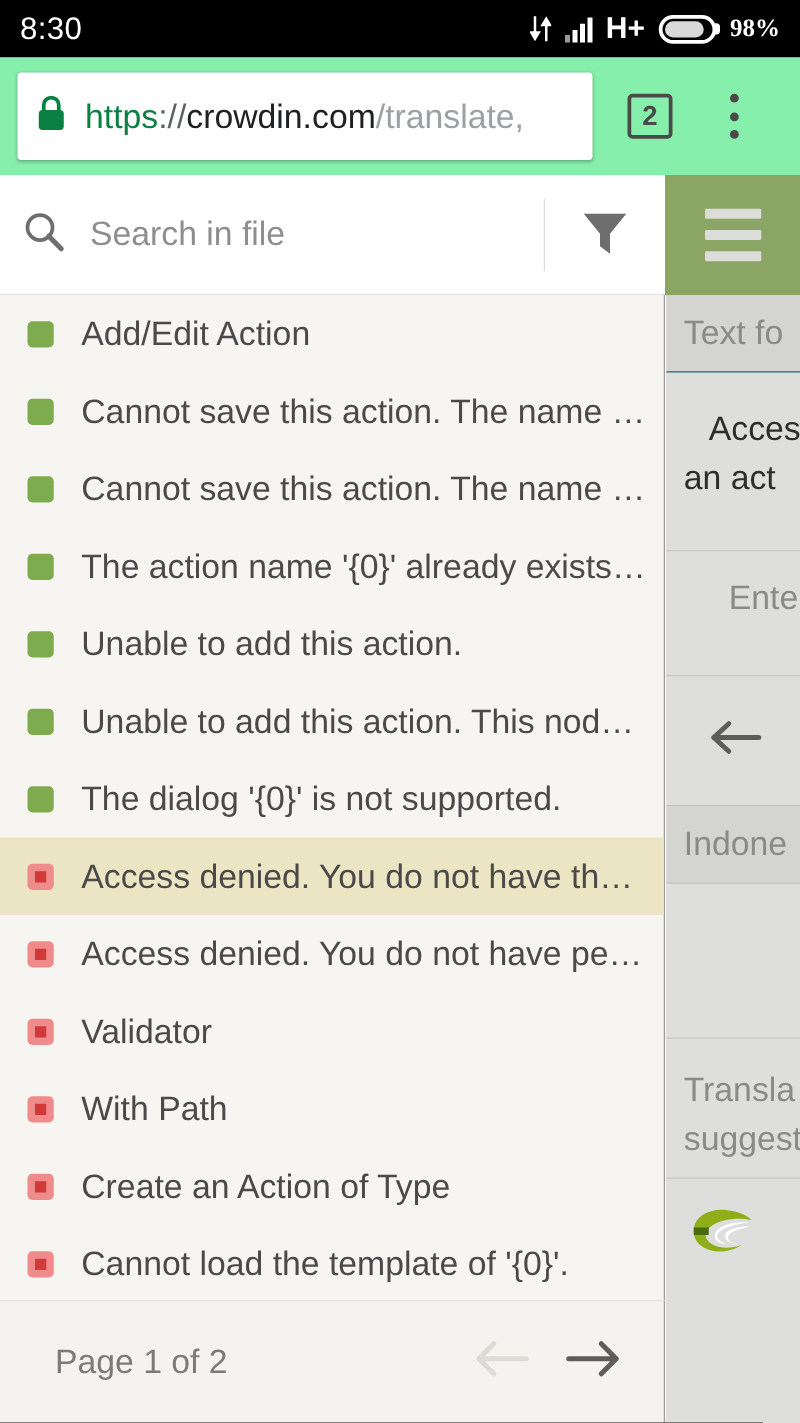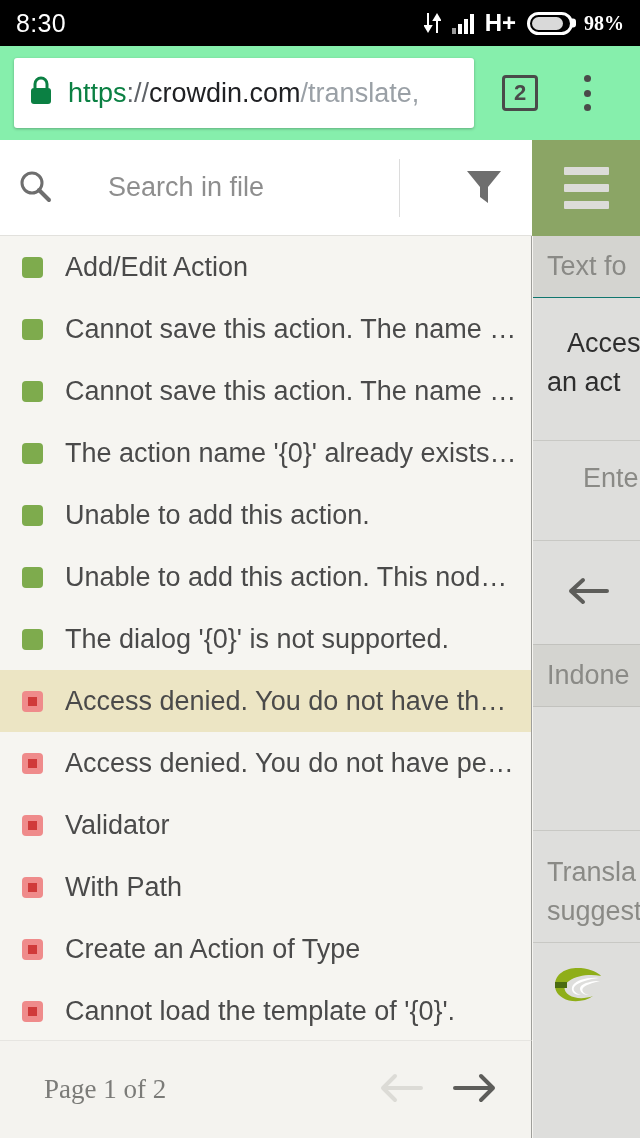--- a/index.html
+++ b/index.html
@@ -148,21 +148,20 @@
   
   .searchbar {
     position: absolute;
     top: 0; left: 0;
     width: 532px; height: 96px;
     background: #fff;
     border-bottom: 1px solid #e2e1dd;
     box-sizing: border-box;
     display: flex;
     align-items: center;
-    gap: 36px;
   }
   .search-ico { margin-left: 18px; flex: 0 0 auto; }
   .search-input {
     flex: 1 1 auto;
     border: 0;
     outline: 0;
     background: transparent;
     font-family: "Liberation Sans", sans-serif;
     font-size: 27px;
     color: #3c3c3c;
@@ -248,21 +247,20 @@
     top: 900px; left: 0;
     width: 532px; height: 98px;
     background: #f4f3ef;
     border-top: 1px solid #e6e5e1;
     border-right: 1px solid #9e9e9a;
     box-sizing: border-box;
     display: flex;
     align-items: center;
     justify-content: space-between;
     padding: 0 32px 0 44px;
-    font-family: Liberation Serif, serif;
   }
   .pager-label { font-size: 27px; color: #7b7b78; }
   .pager-btns { display: flex; align-items: center; gap: 26px; }
 
   
   .editor {
     position: absolute;
     top: 96px; left: 533px;
     width: 107px;
     height: 902px;

